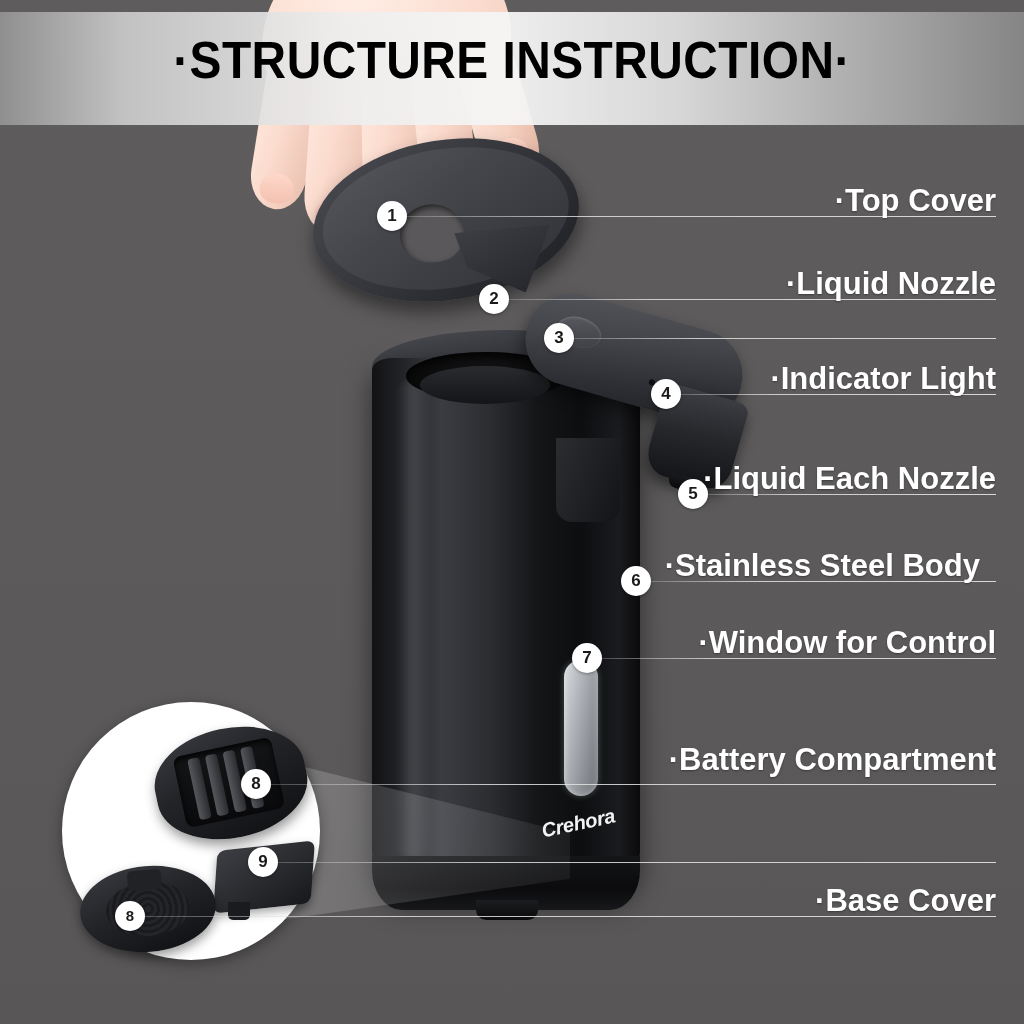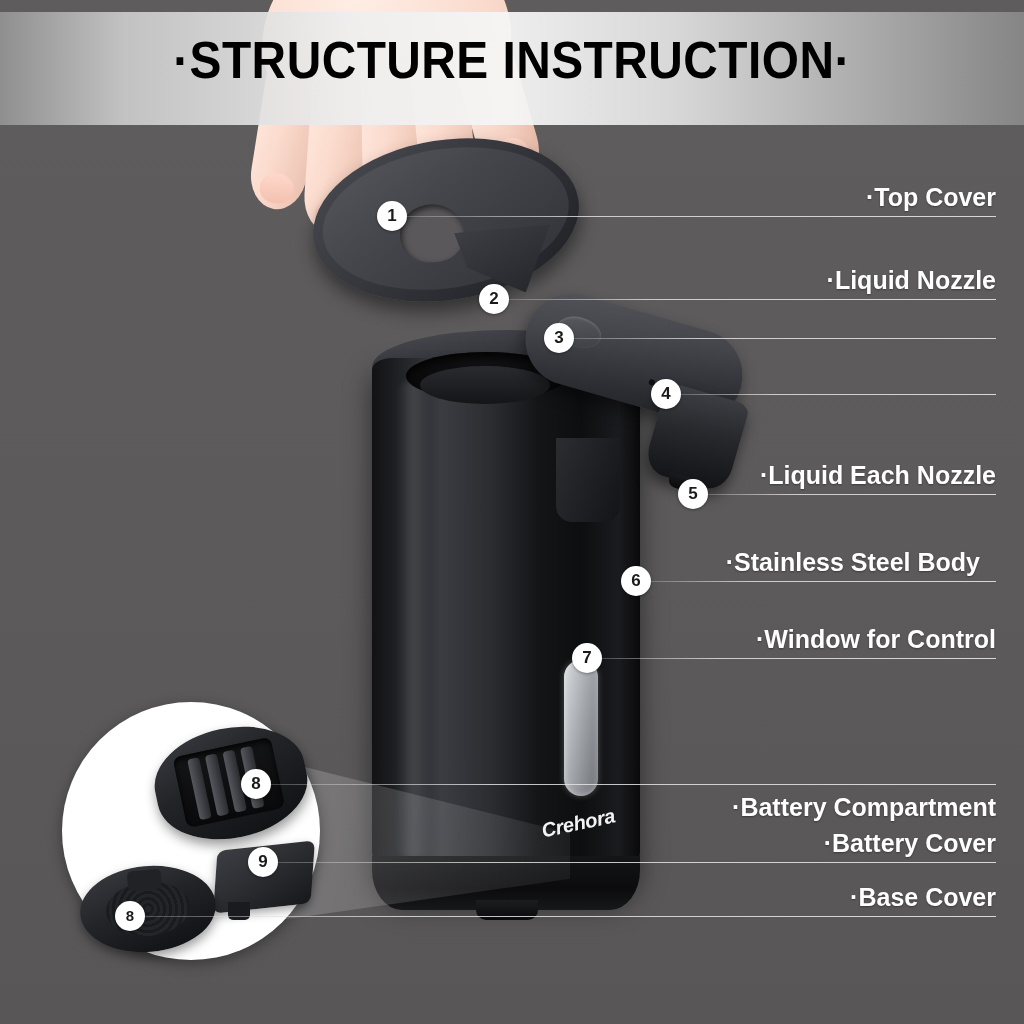--- a/index.html
+++ b/index.html
@@ -270,21 +270,21 @@
     height:1px;
     background: linear-gradient(90deg, rgba(220,220,220,.25), rgba(225,225,225,.85) 30%, rgba(230,230,230,.9));
     z-index: 20;
   }
 
   .lbl {
     position:absolute;
     color:#ffffff;
     font-family:"Liberation Sans", sans-serif;
     font-weight:700;
-    font-size:25px;
+    font-size:31px;
     white-space:nowrap;
     text-shadow: 0 1px 2px rgba(0,0,0,.35);
     z-index: 25;
   }
 
   
   .note {
     position:absolute; width:1024px; text-align:center;
     font-family:"Liberation Sans", sans-serif;
     font-weight:700; font-size:23px;
@@ -386,21 +386,21 @@
   <div class="callout" style="left:651px; top:379px;">4</div>
   <div class="callout" style="left:678px; top:479px;">5</div>
   <div class="callout" style="left:621px; top:566px;">6</div>
   <div class="callout" style="left:572px; top:643px;">7</div>
   <div class="callout" style="left:241px; top:769px;">8</div>
   <div class="callout" style="left:248px; top:847px;">9</div>
   <div class="callout" style="left:115px; top:901px; font-size:15px;">8</div>
 
   <div class="lbl" style="right:28px;  top:183px;">·Top Cover</div>
   <div class="lbl" style="right:28px;  top:266px;">·Liquid Nozzle</div>
+  <div class="lbl" style="right:28px;  top:361px;">·Indicator Light</div>
   <div class="lbl" style="right:28px;  top:461px;">·Liquid Each Nozzle</div>
   <div class="lbl" style="right:44px;  top:548px;">·Stainless Steel Body</div>
   <div class="lbl" style="right:28px;  top:625px;">·Window for Control</div>
-  <div class="lbl" style="right:28px; top:793px;text-align:right;">·Battery Compartment</div>
-  <div class="lbl" style="right:28px;  top:829px;">·Battery Cover</div>
+  <div class="lbl" style="right:28px; top:742px;text-align:right;">·Battery Compartment</div>
   <div class="lbl" style="right:28px;  top:883px;">·Base Cover</div>
 
 
 </div>
 
 </body></html>

